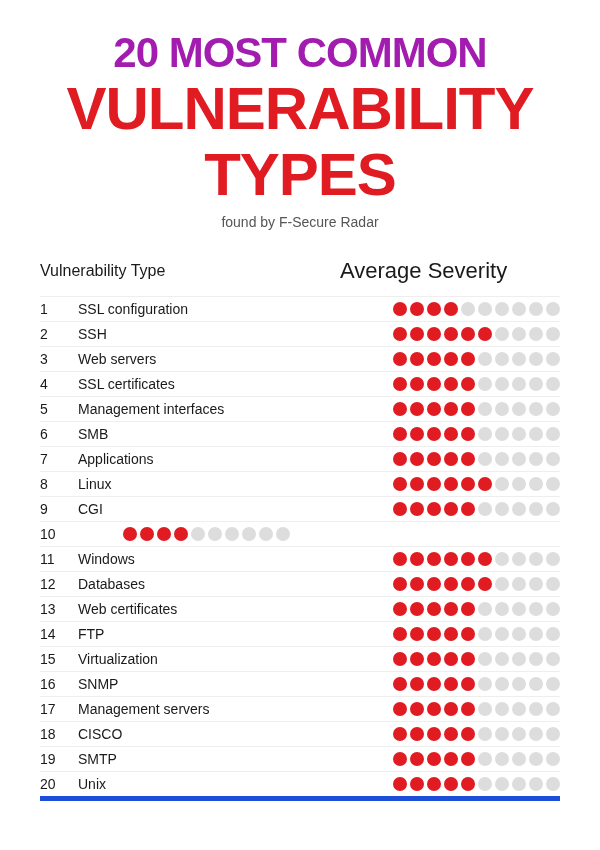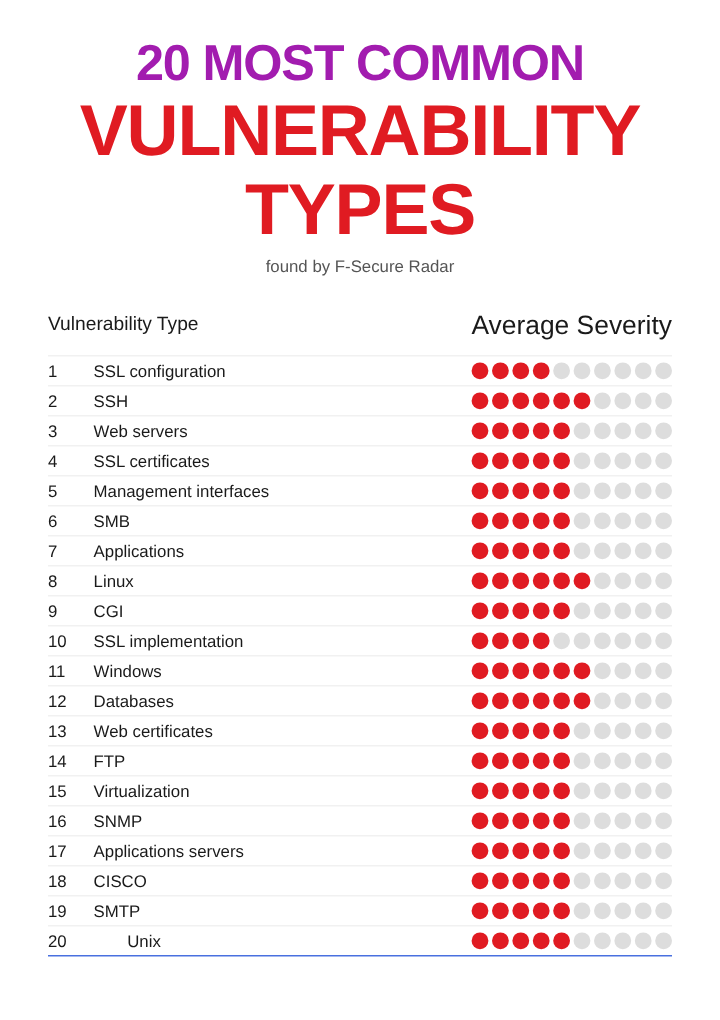--- a/index.html
+++ b/index.html
@@ -45,35 +45,34 @@
     .col-vuln {
       font-size: 16px;
       color: #1a1a1a;
       font-weight: 300;
       flex: 1;
     }
     .col-severity {
       font-size: 22px;
       color: #1a1a1a;
       font-weight: 300;
-      text-align: right;
+      text-align: left;
       width: 220px;
     }
     .list {
       width: 100%;
     }
     .list-row {
       display: flex;
       align-items: center;
       padding: 4px 0;
       border-top: 1px solid #eee;
     }
     .list-row:last-child {
-      border-bottom: 1px solid #1d4ed8;
-      gap: 28px;
+      border-bottom: 5px solid #1d4ed8;
     }
     .row-num {
       width: 30px;
       font-size: 14px;
       color: #1a1a1a;
       flex-shrink: 0;
     }
     .row-name {
       flex: 1;
       font-size: 14px;
@@ -255,21 +254,20 @@
         <div class="dot filled"></div>
         <div class="dot empty"></div>
         <div class="dot empty"></div>
         <div class="dot empty"></div>
         <div class="dot empty"></div>
         <div class="dot empty"></div>
       </div>
     </div>
     <div class="list-row">
       <div class="row-num">10</div>
-      <div class="row-name">SSL implementation</div>
       <div class="dots-container">
         <div class="dot filled"></div>
         <div class="dot filled"></div>
         <div class="dot filled"></div>
         <div class="dot filled"></div>
         <div class="dot empty"></div>
         <div class="dot empty"></div>
         <div class="dot empty"></div>
         <div class="dot empty"></div>
         <div class="dot empty"></div>
@@ -367,21 +365,21 @@
         <div class="dot filled"></div>
         <div class="dot empty"></div>
         <div class="dot empty"></div>
         <div class="dot empty"></div>
         <div class="dot empty"></div>
         <div class="dot empty"></div>
       </div>
     </div>
     <div class="list-row">
       <div class="row-num">17</div>
-      <div class="row-name">Applications servers</div>
+      <div class="row-name">Management servers</div>
       <div class="dots-container">
         <div class="dot filled"></div>
         <div class="dot filled"></div>
         <div class="dot filled"></div>
         <div class="dot filled"></div>
         <div class="dot filled"></div>
         <div class="dot empty"></div>
         <div class="dot empty"></div>
         <div class="dot empty"></div>
         <div class="dot empty"></div>

